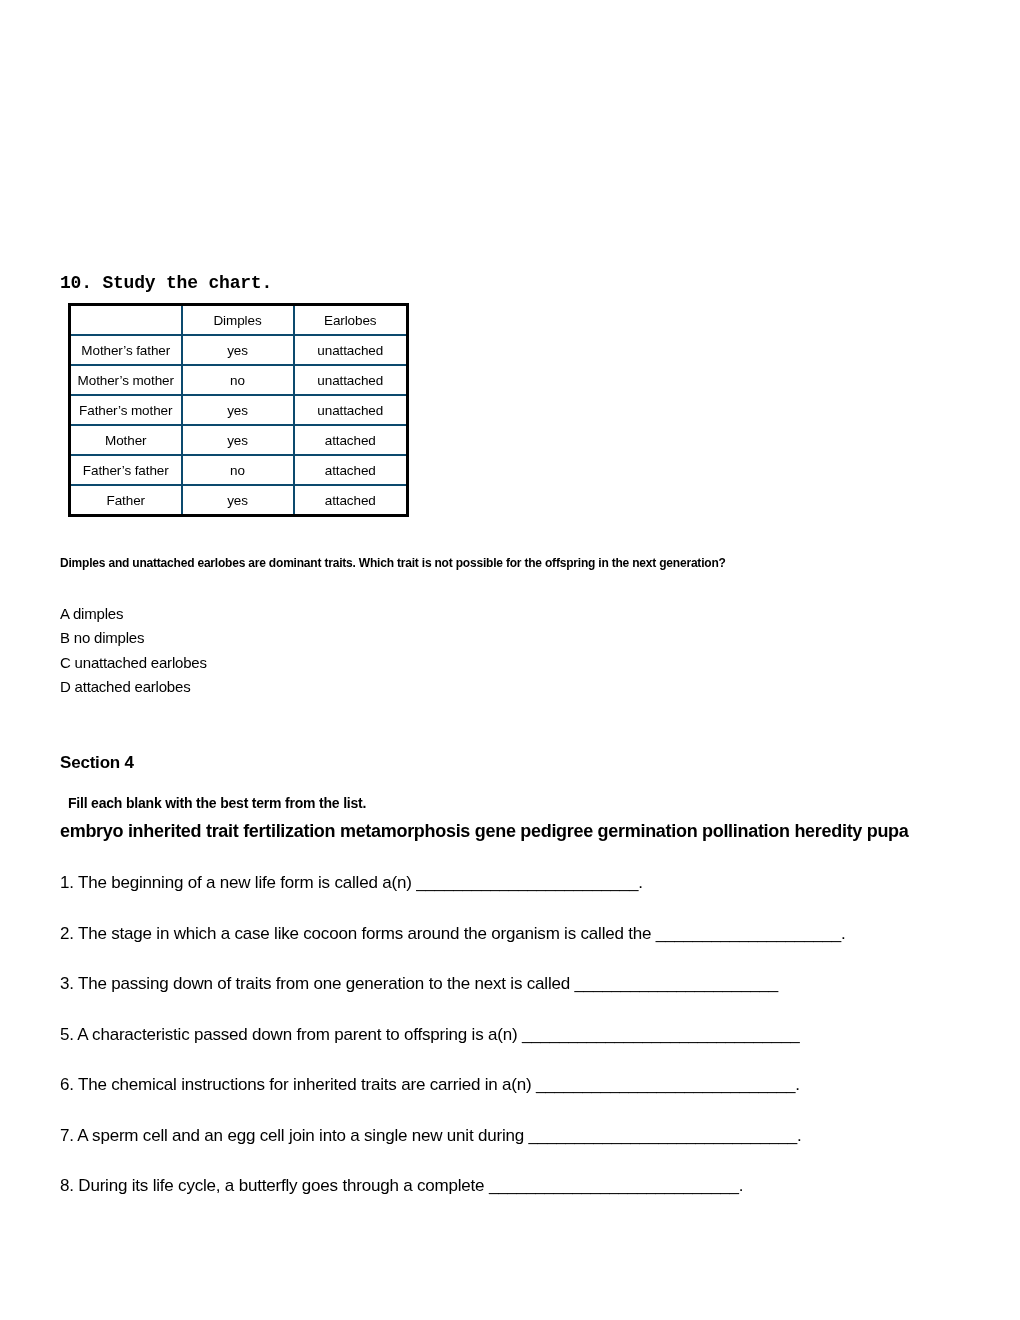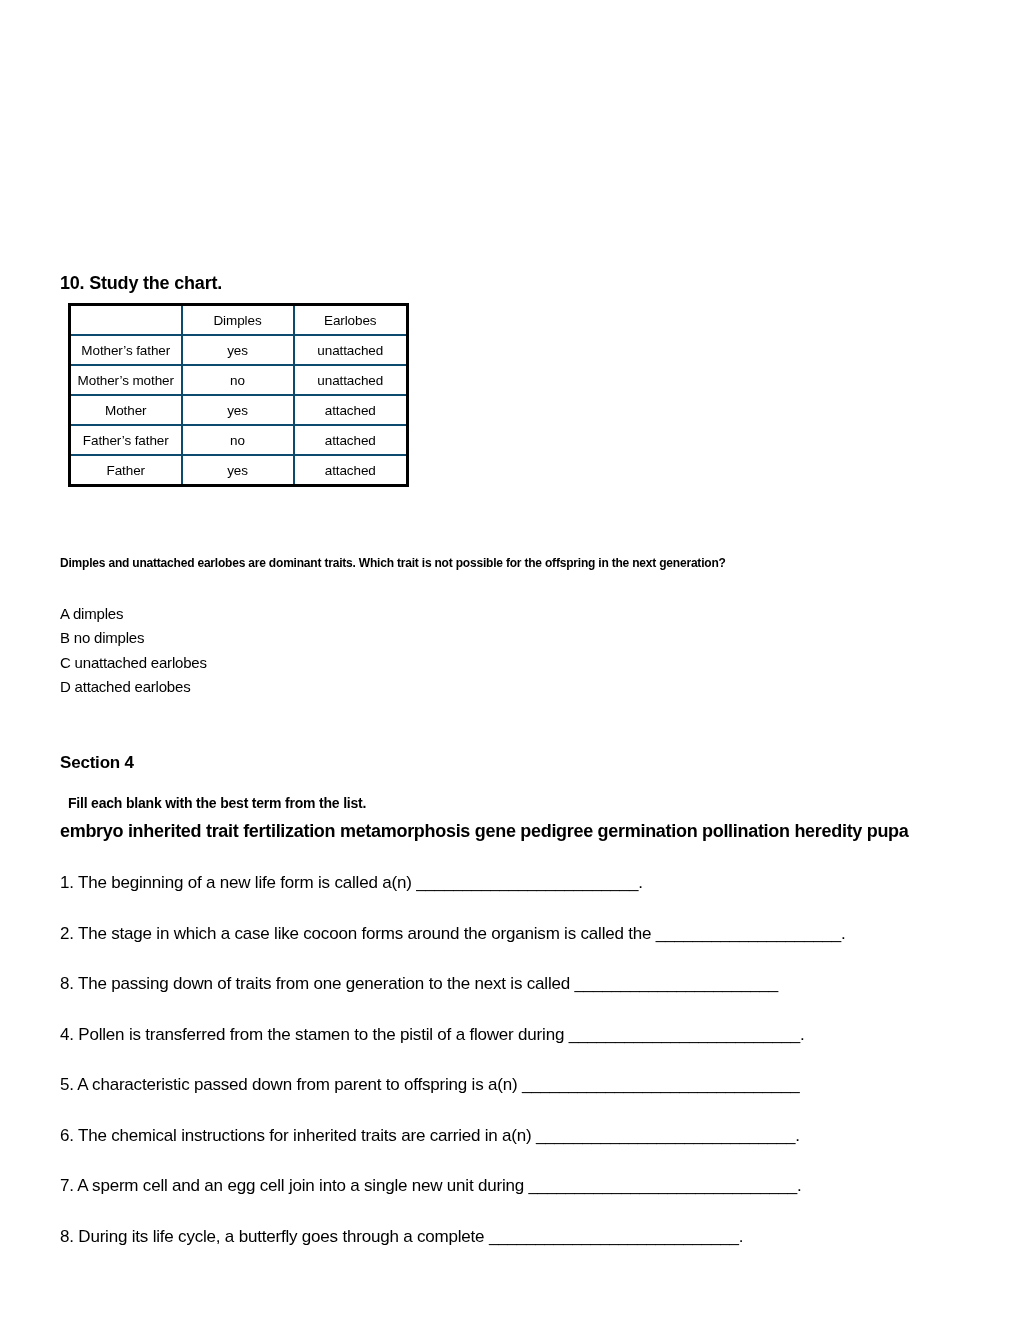--- a/index.html
+++ b/index.html
@@ -18,20 +18,21 @@
   }
 
   
   .q10-heading {
     position: absolute;
     left: 60px;
     top: 273px;
     font-size: 18px;
     font-weight: bold;
     letter-spacing: -0.2px;
+    font-family: Liberation Mono, monospace;
   }
 
   
   .traits-table {
     position: absolute;
     left: 68px;
     top: 303px;
     border-collapse: collapse;
     border: 3px solid #000000;
     table-layout: fixed;
@@ -140,20 +141,25 @@
         <td>Mother’s father</td>
         <td>yes</td>
         <td>unattached</td>
       </tr>
       <tr>
         <td>Mother’s mother</td>
         <td>no</td>
         <td>unattached</td>
       </tr>
       <tr>
+        <td>Father’s mother</td>
+        <td>yes</td>
+        <td>unattached</td>
+      </tr>
+      <tr>
         <td>Mother</td>
         <td>yes</td>
         <td>attached</td>
       </tr>
       <tr>
         <td>Father’s father</td>
         <td>no</td>
         <td>attached</td>
       </tr>
       <tr>
@@ -175,21 +181,20 @@
 
   <div class="s2-heading">Section 4</div>
 
   <div class="s2-instruction">Fill each blank with the best term from the list.</div>
 
   <div class="s2-wordlist">embryo inherited trait fertilization metamorphosis gene pedigree germination pollination heredity pupa</div>
 
   <div class="s2-questions">
     <div class="fq">1. The beginning of a new life form is called a(n) ________________________.</div>
     <div class="fq">2. The stage in which a case like cocoon forms around the organism is called the ____________________.</div>
-    <div class="fq">8. The passing down of traits from one generation to the next is called ______________________</div>
-    <div class="fq">4. Pollen is transferred from the stamen to the pistil of a flower during _________________________.</div>
+    <div class="fq">3. The passing down of traits from one generation to the next is called ______________________</div>
     <div class="fq">5. A characteristic passed down from parent to offspring is a(n) ______________________________</div>
     <div class="fq">6. The chemical instructions for inherited traits are carried in a(n) ____________________________.</div>
     <div class="fq">7. A sperm cell and an egg cell join into a single new unit during _____________________________.</div>
     <div class="fq">8. During its life cycle, a butterfly goes through a complete ___________________________.</div>
   </div>
 
 </div>
 
 </body></html>

